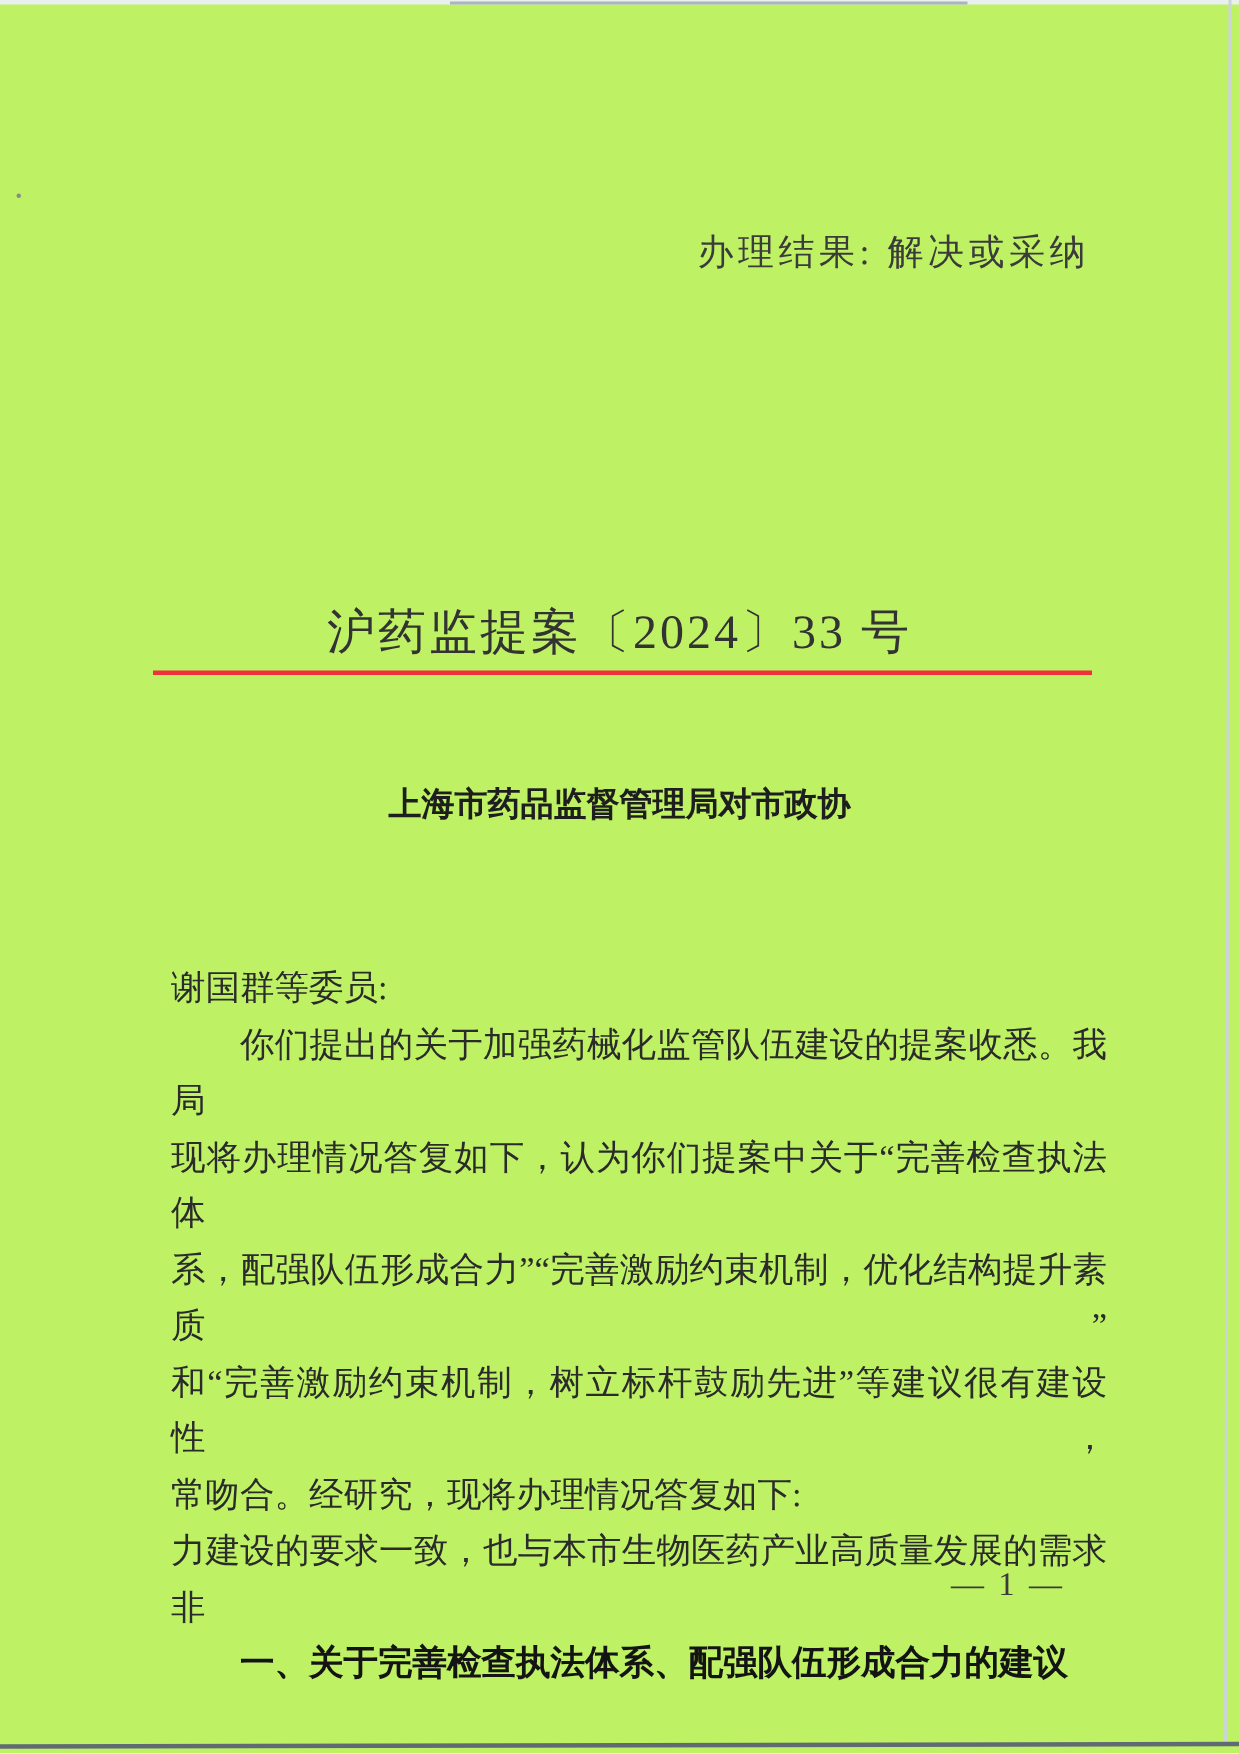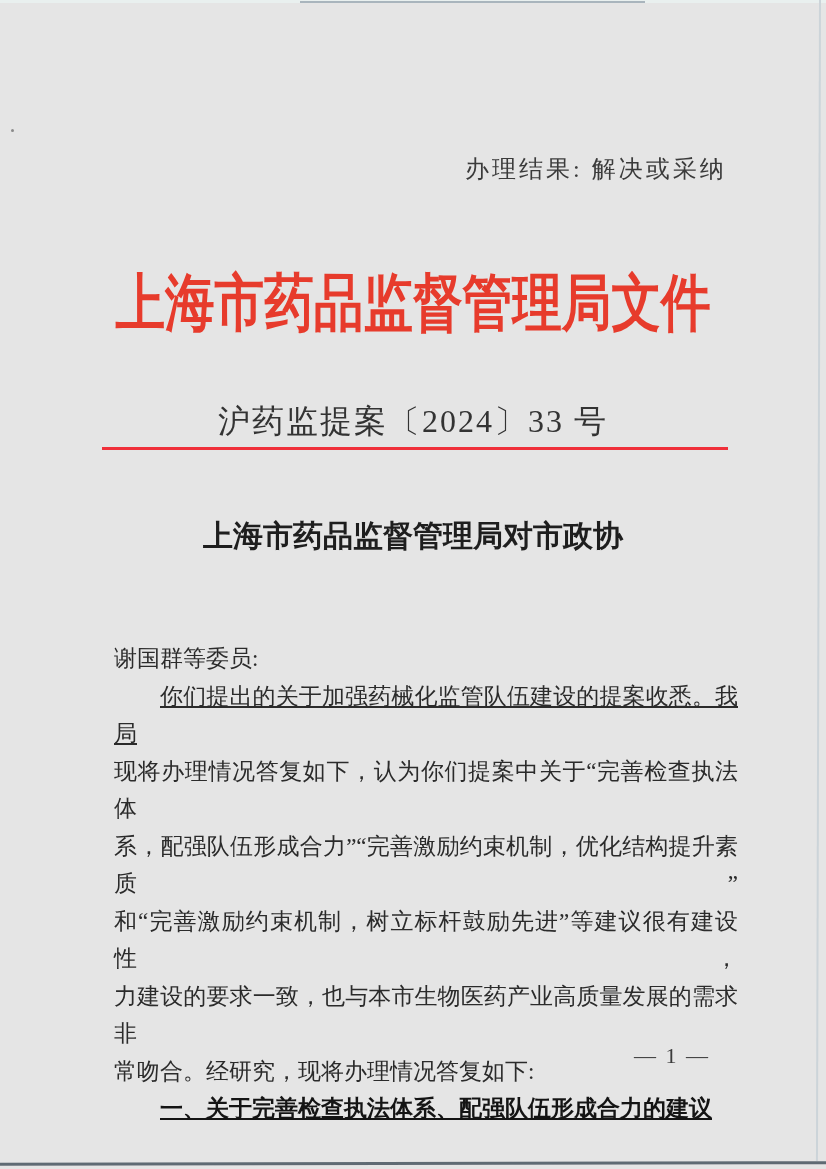--- a/index.html
+++ b/index.html
@@ -8,21 +8,21 @@
     --rule-red: #f0303a;
     --body-text: #2b2b2b;
   }
   * { margin: 0; padding: 0; box-sizing: border-box; }
   html, body { background: #ffffff; }
   .page {
     position: relative;
     width: 826px;
     height: 1169px;
     margin: 0 auto;
-    background: #e5e5e5;
+    background: #bef264;
     overflow: hidden;
     font-family: "Liberation Serif", serif;
     color: var(--body-text);
   }
   
   .artifact-top-strip {
     position: absolute; left: 0; top: 0; width: 826px; height: 3px;
     background: #e9f0ef;
   }
   .artifact-top-line {
@@ -61,30 +61,30 @@
     text-align: center; font-size: 32px; letter-spacing: 2px; color: #333333;
     white-space: nowrap;
   }
   .red-rule {
     position: absolute; left: 102px; top: 447px; width: 626px; height: 3px;
     background: var(--rule-red);
   }
   
   .subject {
     position: absolute; left: 0; top: 514px; width: 826px;
-    text-align: center; font-weight: bold; font-size: 30px; line-height: 43px;
+    text-align: center; font-weight: bold; font-size: 22px; line-height: 43px;
     color: #1e1e1e; white-space: nowrap;
   }
   
   .body-text {
     position: absolute; left: 114px; top: 640px; width: 624px;
     font-size: 23px; line-height: 37.5px; color: var(--body-text);
   }
   .body-text .line { width: 624px; }
-  .body-text .indent { text-indent: 46px; text-decoration: underline; }
+  .body-text .indent { text-indent: 46px; }
   .body-text .stretch { text-align: justify; text-align-last: justify; }
   .body-text .bold-sans {
     font-family: "Liberation Sans", sans-serif; font-weight: 700; color: #141414;
   }
   
   .page-number {
     position: absolute; top: 1043px; right: 116px;
     font-size: 22px; letter-spacing: 2px; color: #3b3b3b; white-space: nowrap;
   }
 </style>
@@ -96,37 +96,34 @@
   <div class="artifact-top-strip"></div>
   <div class="artifact-top-line"></div>
   <div class="artifact-right-line"></div>
   <div class="artifact-bottom-line"></div>
   <div class="artifact-speck"></div>
 
   <div class="admin-info">
     <div>办理结果: 解决或采纳</div>
   </div>
 
-  <div class="agency-title">
-    <span class="squeeze">上海市药品监督管理局文件</span>
-  </div>
   <div class="doc-number">沪药监提案〔2024〕33 号</div>
   <div class="red-rule"></div>
 
   <div class="subject">
     <div>上海市药品监督管理局对市政协</div>
   </div>
 
   <div class="body-text">
     <div class="line">谢国群等委员:</div>
     <div class="line indent stretch">你们提出的关于加强药械化监管队伍建设的提案收悉。我局</div>
     <div class="line stretch">现将办理情况答复如下，认为你们提案中关于“完善检查执法体</div>
     <div class="line stretch">系，配强队伍形成合力”“完善激励约束机制，优化结构提升素质”</div>
     <div class="line stretch">和“完善激励约束机制，树立标杆鼓励先进”等建议很有建设性，</div>
+    <div class="line">常吻合。经研究，现将办理情况答复如下:</div>
     <div class="line stretch">力建设的要求一致，也与本市生物医药产业高质量发展的需求非</div>
-    <div class="line">常吻合。经研究，现将办理情况答复如下:</div>
     <div class="line indent bold-sans">一、关于完善检查执法体系、配强队伍形成合力的建议</div>
 
   </div>
 
   <div class="page-number">— 1 —</div>
 
 </div>
 
 </body></html>

